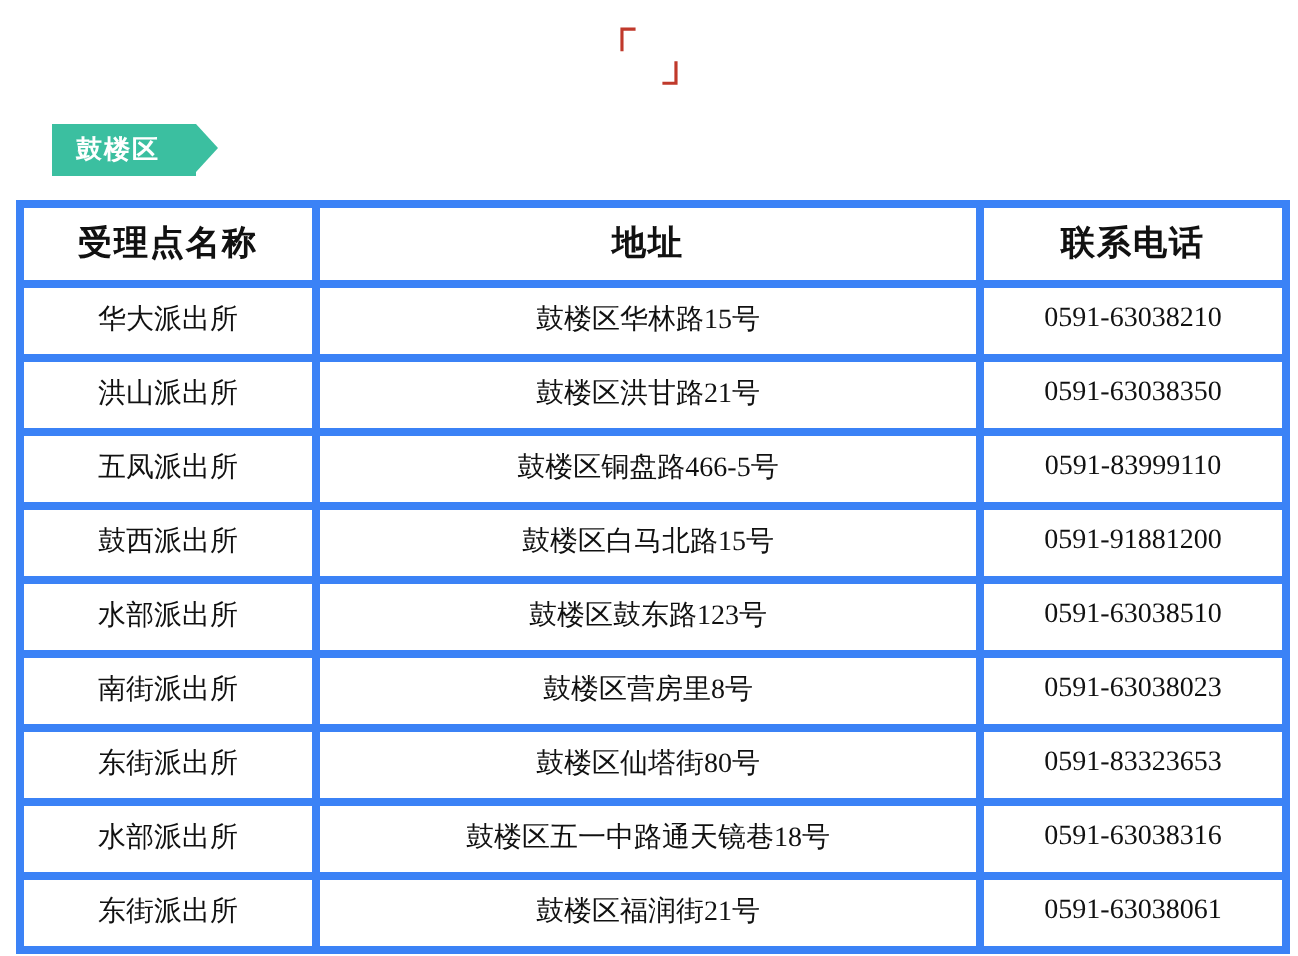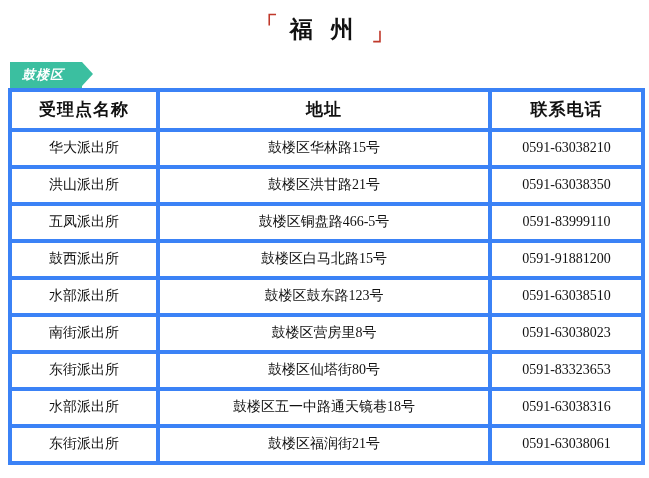--- a/index.html
+++ b/index.html
@@ -42,23 +42,23 @@
     font-family: "Liberation Serif", serif;
     font-size: 23px;
     font-weight: bold;
     letter-spacing: 6px;
     color: #111111;
     padding: 0 2px;
   }
 
   
   .tag-row {
-    padding-left: 10px;
+    padding-left: 26px;
     margin-top: 4px;
-    font-style: italic;
+    margin-bottom: 12px;
   }
   .district-tag {
     display: inline-block;
     position: relative;
     background: #3bbfa0;
     color: #ffffff;
     font-size: 13px;
     font-weight: bold;
     padding: 5px 18px 5px 12px;
     letter-spacing: 1px;
@@ -108,21 +108,20 @@
   col.c-addr  { width: 332px; }
   col.c-phone { width: 153px; }
 </style>
 </head>
 <body>
 
 <div class="page">
 
   <div class="title-wrap">
     <span class="bracket left">「</span>
-    <span class="title-text">福 州</span>
     <span class="bracket right">」</span>
   </div>
 
   <div class="tag-row">
     <span class="district-tag">鼓楼区</span>
   </div>
 
   <div class="table-wrap">
     <table class="stations">
       <colgroup>

